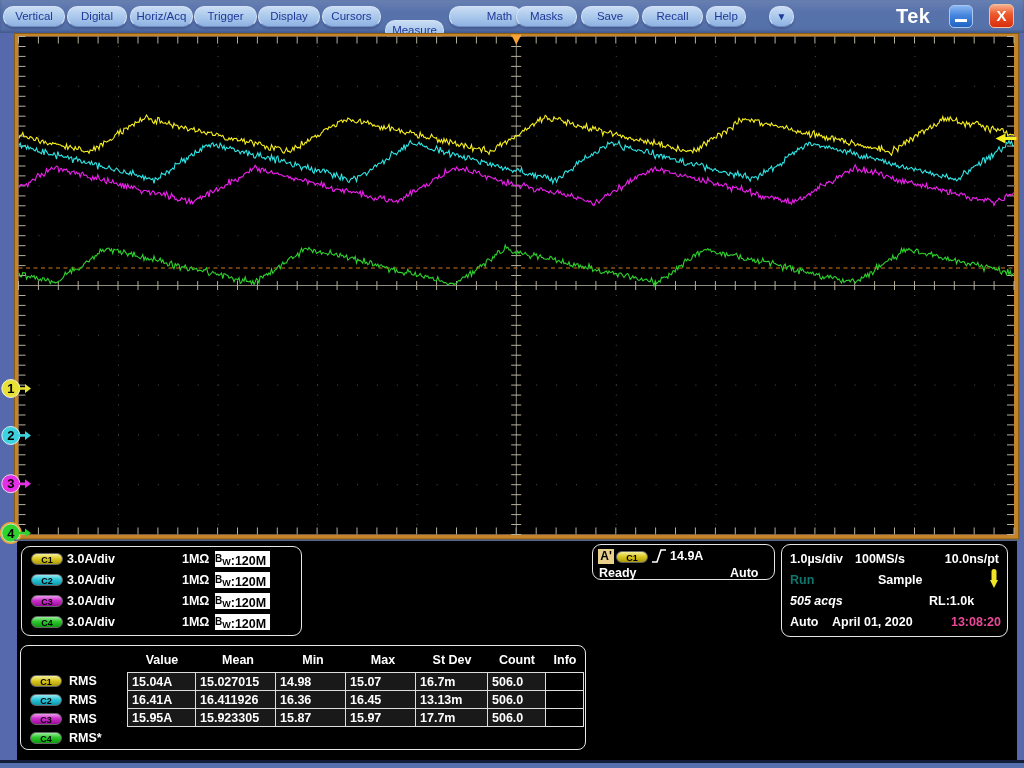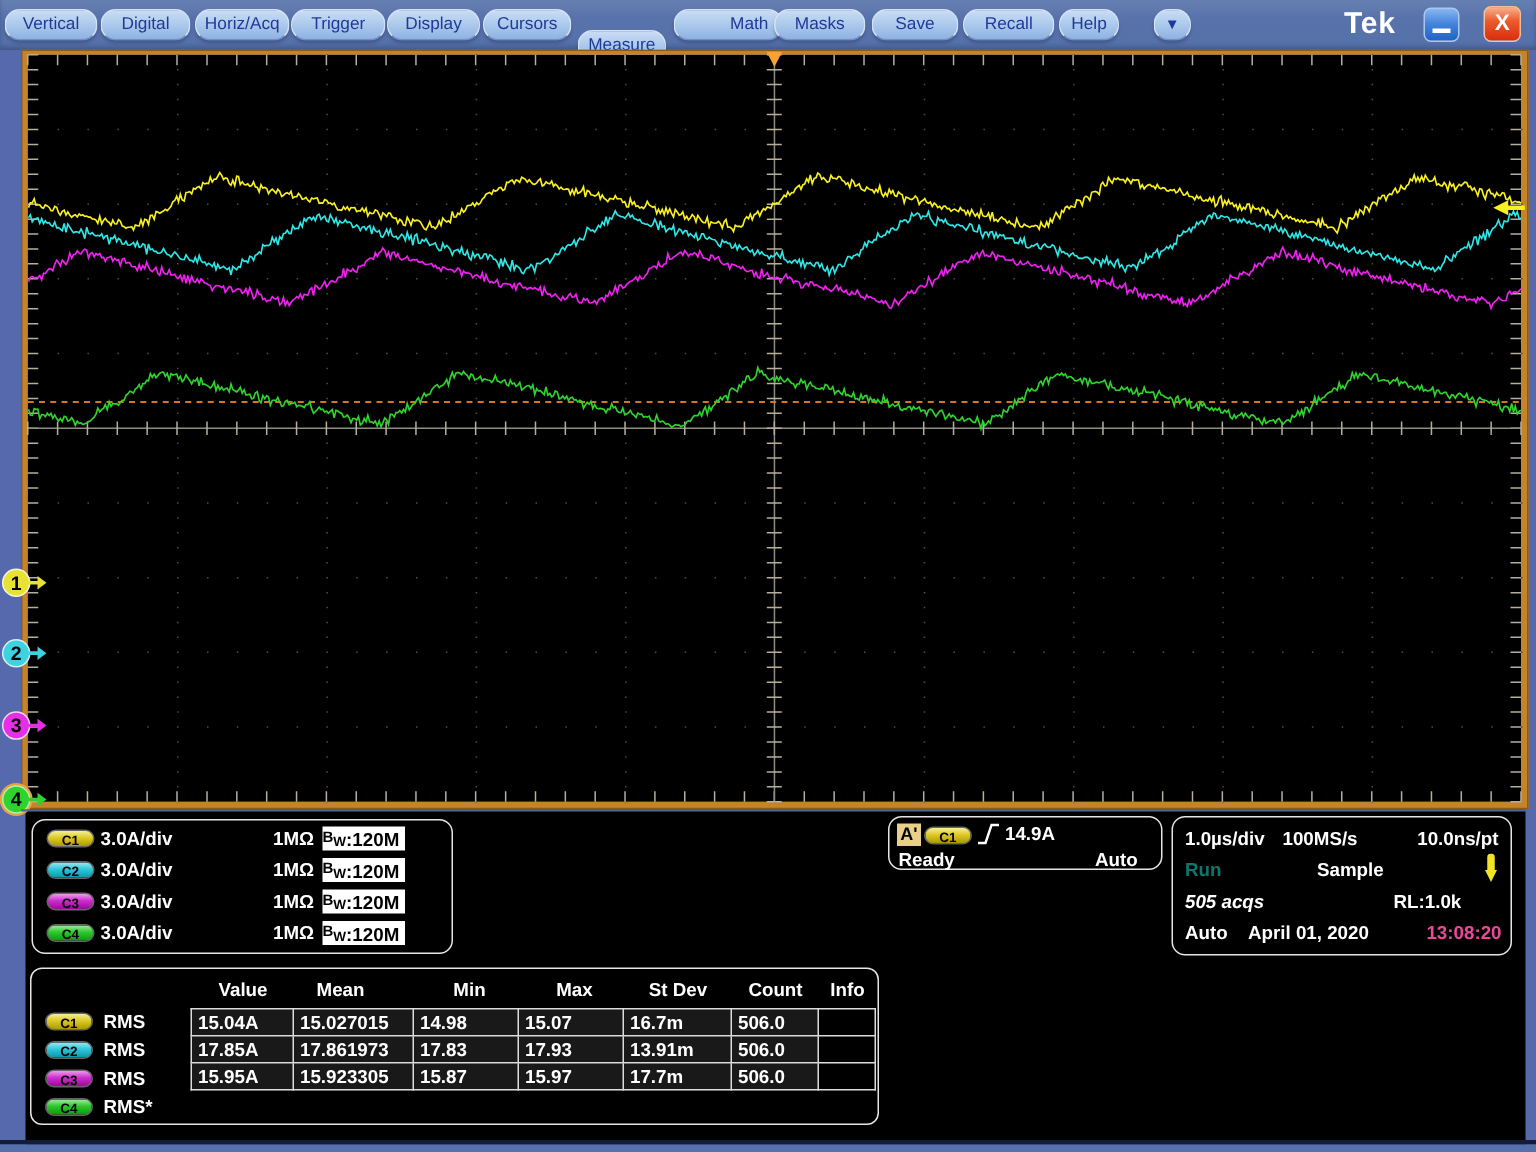--- a/index.html
+++ b/index.html
@@ -129,21 +129,21 @@
 </svg>
 <div class="wt" style="left:8px;top:49px;font-style:italic;">505 acqs</div>
     <div class="wt" style="left:147px;top:49px;">RL:1.0k</div>
 <div class="wt" style="left:8px;top:70px;">Auto</div>
     <div class="wt" style="left:50px;top:70px;">April 01, 2020</div>
     <div class="wt" style="right:6px;top:70px;color:#ec4899;">13:08:20</div>
 </div>
 
 <div class="wbox" style="left:20px;top:645px;width:566px;height:105px;border-radius:8px;"></div>
 <div class="wt" style="left:139px;top:653px;width:46px;text-align:center;">Value</div>
-<div class="wt" style="left:204px;top:653px;width:46px;text-align:center;">Mean</div>
+<div class="wt" style="left:215px;top:653px;width:46px;text-align:center;">Mean</div>
 <div class="wt" style="left:290px;top:653px;width:46px;text-align:center;">Min</div>
 <div class="wt" style="left:360px;top:653px;width:46px;text-align:center;">Max</div>
 <div class="wt" style="left:429px;top:653px;width:46px;text-align:center;">St Dev</div>
 <div class="wt" style="left:494px;top:653px;width:46px;text-align:center;">Count</div>
 <div class="wt" style="left:542px;top:653px;width:46px;text-align:center;">Info</div>
 <div class="pill p1" style="left:30px;top:675px;">C1</div>
 <div class="wt" style="left:69px;top:674px;">RMS</div>
 <div class="pill p2" style="left:30px;top:694px;">C2</div>
 <div class="wt" style="left:69px;top:693px;">RMS</div>
 <div class="pill p3" style="left:30px;top:713px;">C3</div>
@@ -155,25 +155,25 @@
       <tr>
         <td style="width:68px;">15.04A</td>
         <td style="width:80px;">15.027015</td>
         <td style="width:70px;">14.98</td>
         <td style="width:70px;">15.07</td>
         <td style="width:72px;">16.7m</td>
         <td style="width:58px;">506.0</td>
         <td style="width:38px;background:#000;"></td>
       </tr>
 <tr>
-        <td>17.85A</td>
-        <td>17.861973</td>
-        <td>17.83</td>
-        <td>17.93</td>
-        <td>13.91m</td>
+        <td>16.41A</td>
+        <td>16.411926</td>
+        <td>16.36</td>
+        <td>16.45</td>
+        <td>13.13m</td>
         <td>506.0</td>
         <td style="background:#000;"></td>
       </tr>
 <tr>
         <td>15.95A</td>
         <td>15.923305</td>
         <td>15.87</td>
         <td>15.97</td>
         <td>17.7m</td>
         <td>506.0</td>

